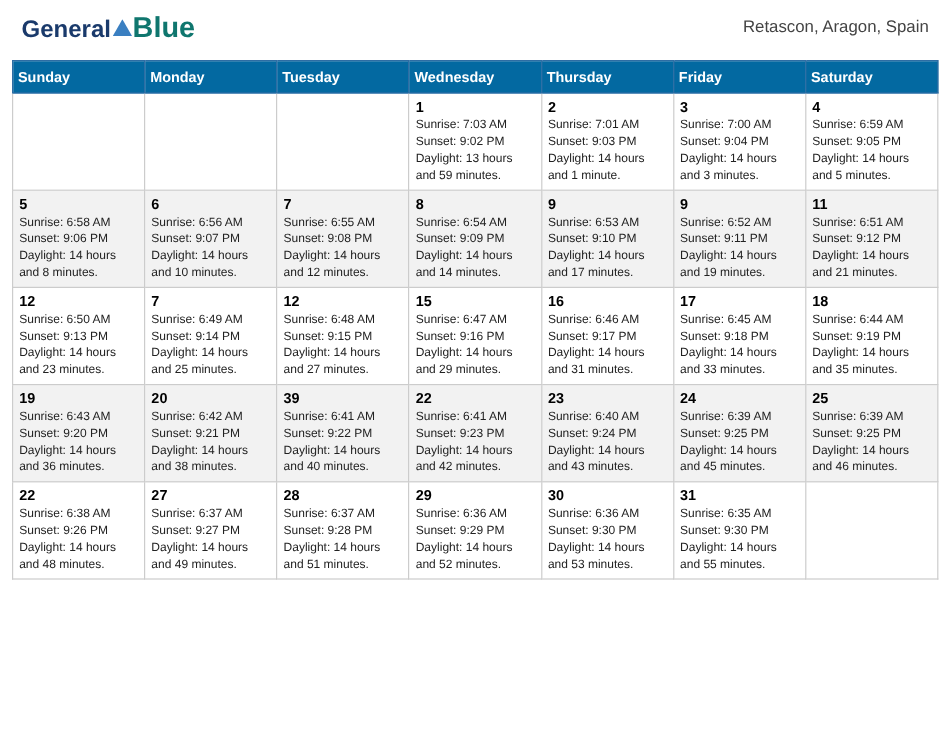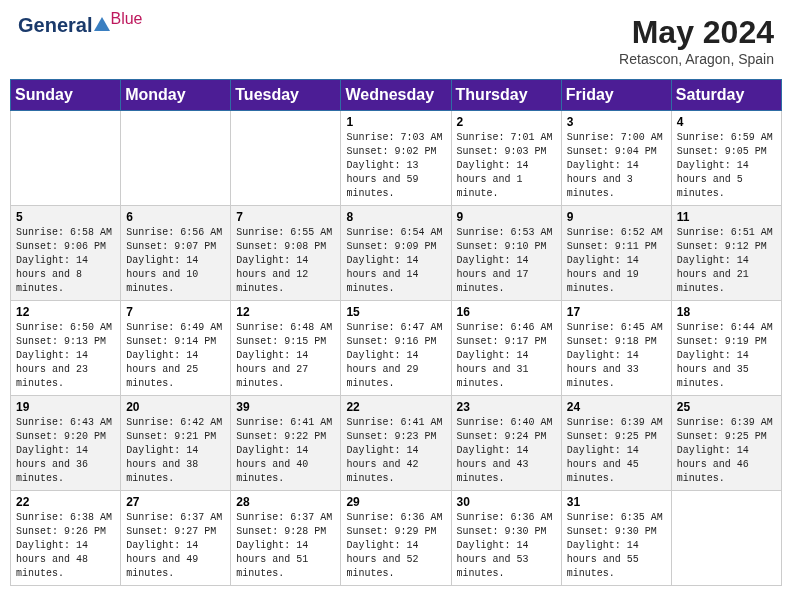--- a/index.html
+++ b/index.html
@@ -37,25 +37,25 @@
     .location {
       font-size: 14px;
       color: #444;
     }
     table {
       width: 100%;
       border-collapse: collapse;
       font-size: 10.5px;
     }
     th {
-      background-color: #4c1d95;
+      background-color: #0369a1;
       color: #fff;
       padding: 6px 4px;
       text-align: left;
-      font-size: 16px;
+      font-size: 12px;
       font-weight: bold;
       border: 1px solid #2e6da4;
     }
     td {
       border: 1px solid #ccc;
       padding: 4px 5px;
       vertical-align: top;
       width: 14.28%;
       min-height: 80px;
       height: 80px;
@@ -67,43 +67,41 @@
     .day-num {
       font-weight: bold;
       font-size: 12px;
       display: block;
       margin-bottom: 2px;
     }
     .day-info {
       font-size: 10px;
       line-height: 1.4;
       color: #222;
-      font-family: Liberation Mono, monospace;
     }
     .empty-cell {
       background: #fff !important;
     }
   </style>
 </head>
 <body>
 
 <div class="header">
   <div class="logo">
     <div class="logo-row">
       <span style="font-size:20px;font-weight:bold;color:#1a3a6b;">General</span>
       <span style="display:inline-block;margin-left:2px;margin-top:2px;">
         <svg width="16" height="16" viewBox="0 0 16 16">
           <polygon points="8,0 16,14 0,14" fill="#3a7fc1"></polygon>
         </svg>
       </span>
     </div>
-    <span style="font-size:16px;font-weight:normal;color:#be185d;margin-top:-4px;">Blue</span>
+    <span style="font-size:24px;font-weight:bold;color:#0f766e;margin-top:-4px;">Blue</span>
   </div>
   <div class="title-section">
-    <div class="month-title">May 2024</div>
     <div class="location">Retascon, Aragon, Spain</div>
   </div>
 </div>
 
 <table>
   <thead>
     <tr>
     <th>Sunday</th>
         <th>Monday</th>
         <th>Tuesday</th>

